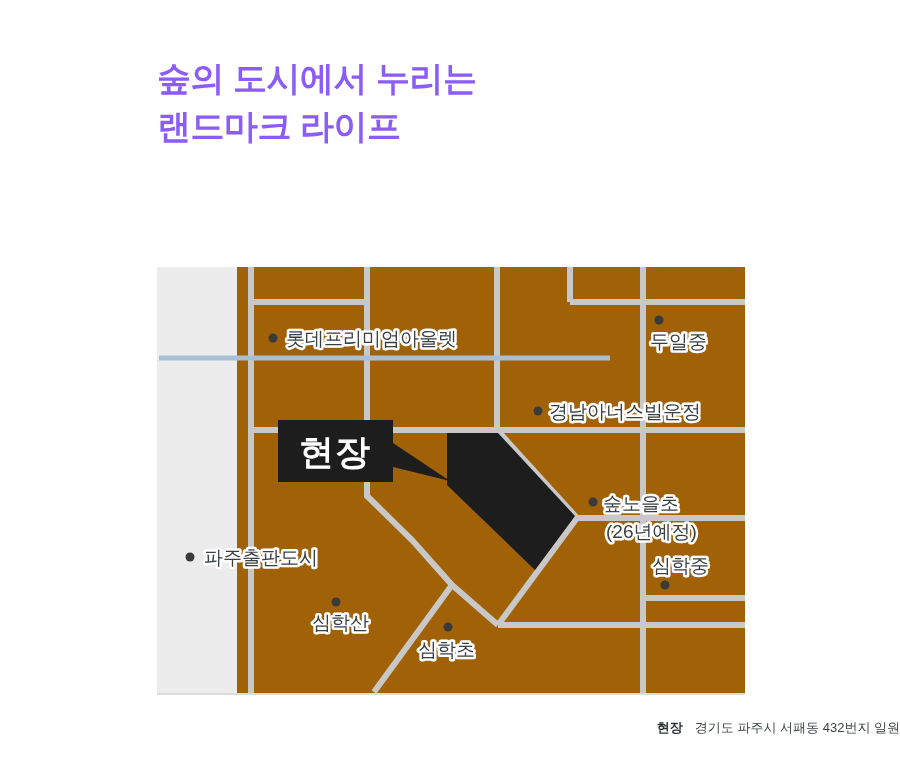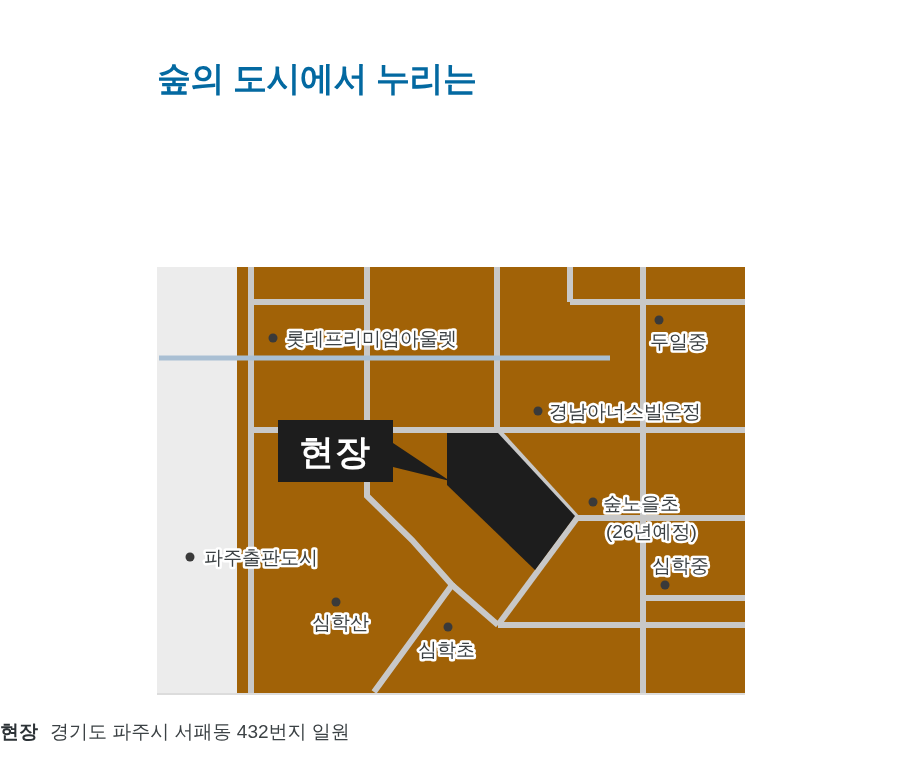--- a/index.html
+++ b/index.html
@@ -5,21 +5,21 @@
   html,body{margin:0;padding:0;}
   body{
     width:900px;height:764px;position:relative;background:#ffffff;
     font-family:"Liberation Sans","DejaVu Sans",sans-serif;
     overflow:hidden;
   }
   
   .headline{
     position:absolute;left:157px;top:54px;
     font-size:34px;font-weight:700;line-height:48px;
-    letter-spacing:-0.5px;color:#0369a1;
+    letter-spacing:-0.5px;color:#8b5cf6;
   }
   
   .map-wrap{
     position:absolute;left:157px;top:267px;width:588px;height:426px;
     border-bottom:2px solid #dcdcdc;background:#a16207;
   }
   .map-wrap svg{display:block;}
   .road{stroke:#c8c8c8;stroke-width:6;fill:none;}
   .river{stroke:#a9bfd3;stroke-width:5;fill:none;}
   .strip{fill:#ececec;}
@@ -32,29 +32,30 @@
   }
   .site-flag-rect{fill:#1d1d1d;}
   .site-flag-text{
     font-family:"Liberation Sans","DejaVu Sans",sans-serif;
     font-size:35px;font-weight:700;fill:#ffffff;letter-spacing:1px;
     text-anchor:middle;
   }
   
   .caption{
     position:absolute;left:0;top:719px;width:900px;
-    text-align:left;font-size:19px;color:#3c4245;
+    text-align:right;font-size:13px;color:#3c4245;
   }
   .caption .cap-bold{font-weight:700;color:#2c3236;margin-right:12px;}
 </style>
 </head>
 <body>
 
 <div class="headline">
   <div>숲의 도시에서 누리는</div>
+  <div>랜드마크 라이프</div>
 </div>
 
 <div class="map-wrap">
   <svg width="588" height="426" viewBox="0 0 588 426">
 
     <rect class="strip" x="0" y="0" width="80" height="426"></rect>
 
     <g>
       <path class="road" d="M94,0 V426"></path>
       <path class="road" d="M210,0 V229 L255,273 L295,318 L217,425"></path>

